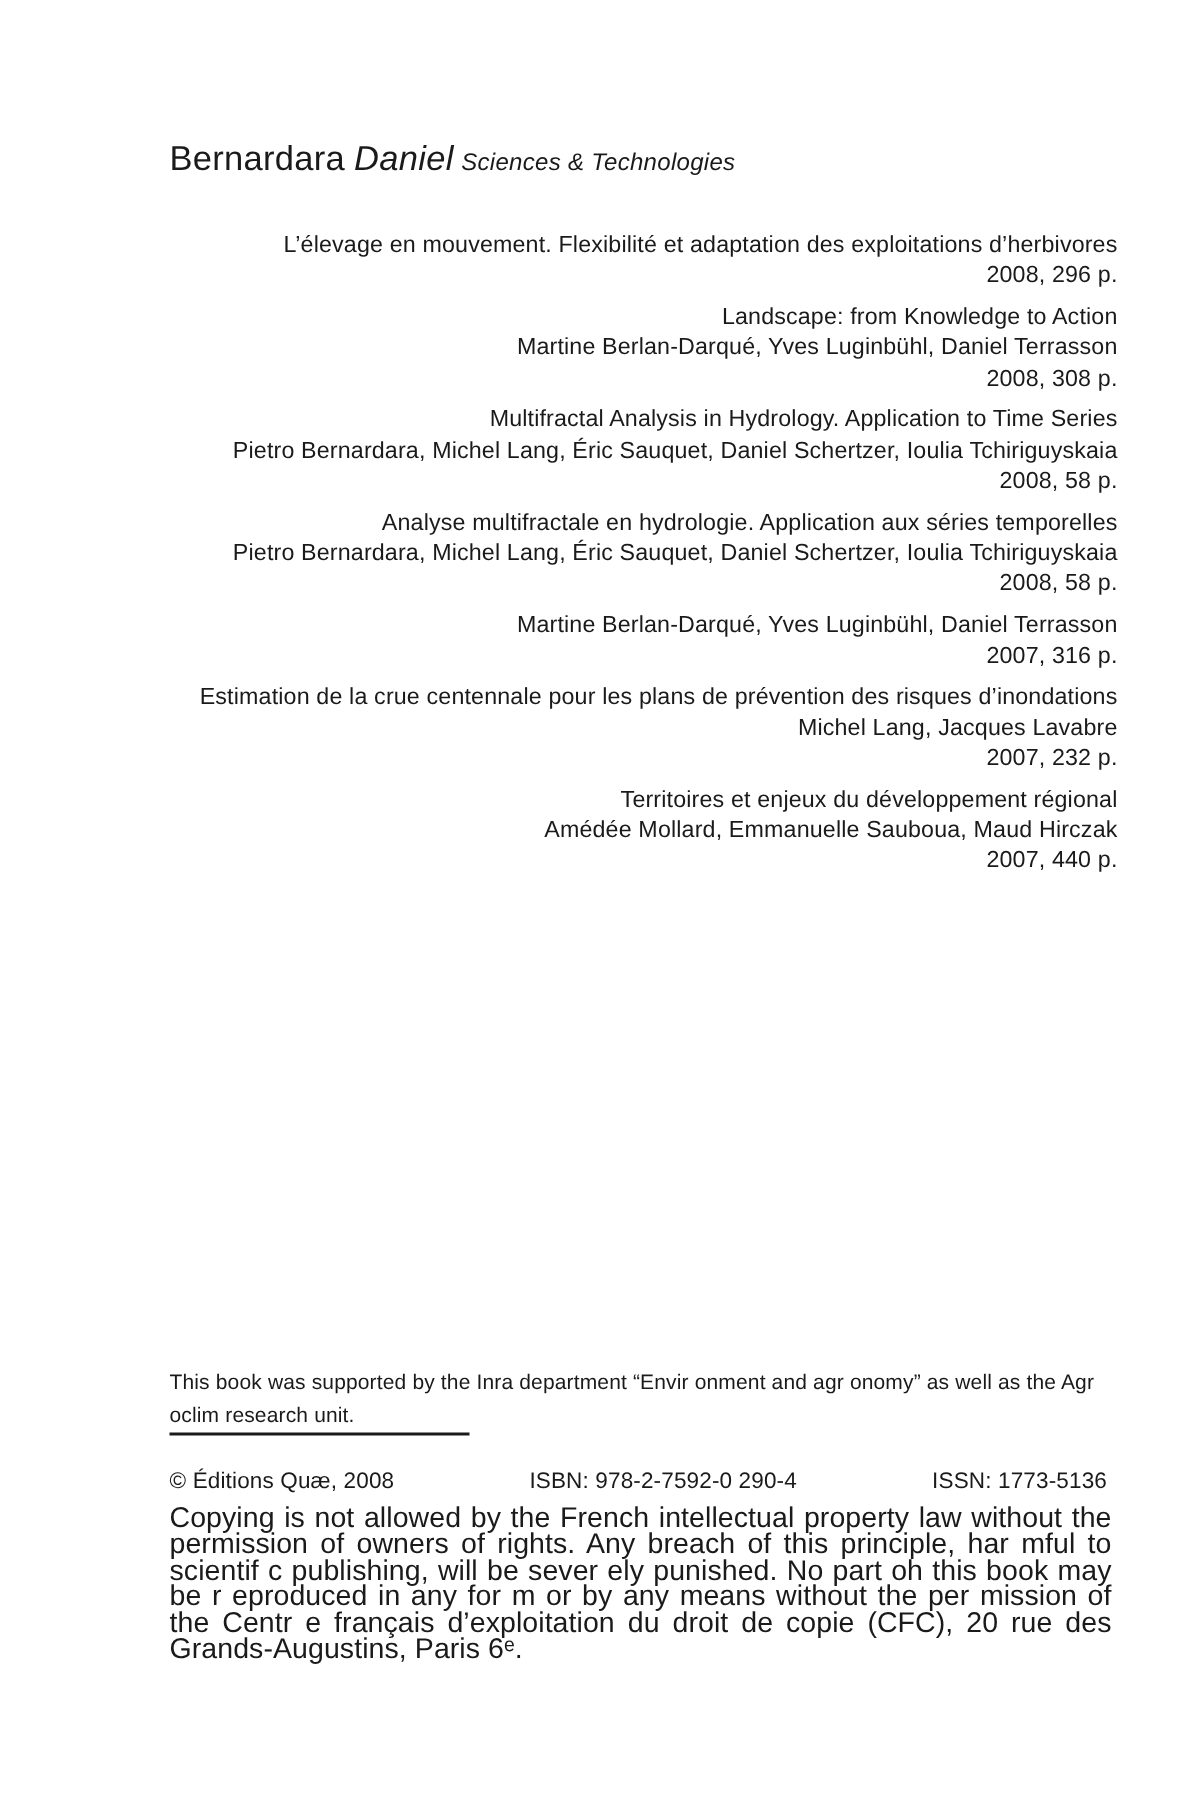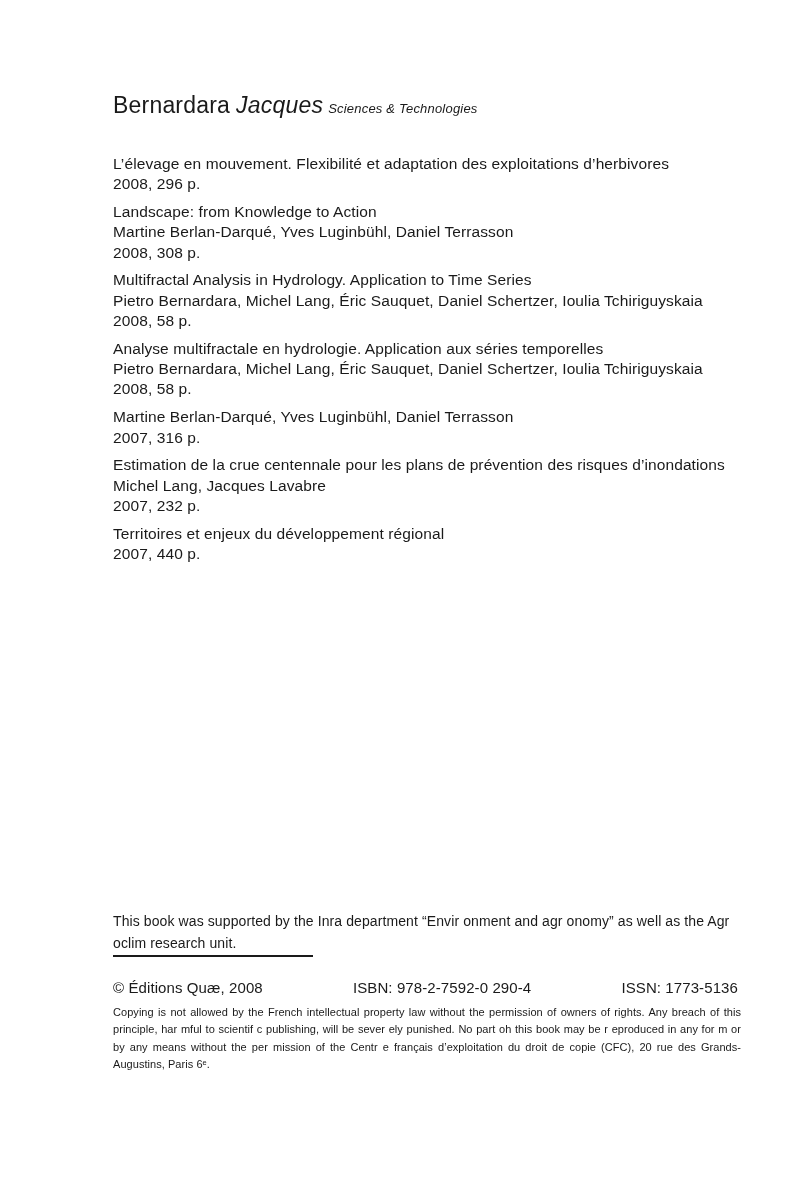--- a/index.html
+++ b/index.html
@@ -26,36 +26,37 @@
     font-size: 23px;
     font-weight: 400;
   }
   .heading .series {
     font-size: 23px;
     font-style: italic;
     font-weight: 400;
     margin-left: 6px;
   }
   .heading .subtitle {
-    font-size: 13px;
+    font-size: 16px;
     font-style: italic;
     font-weight: 400;
     margin-left: 5px;
   }
   .entries {
     position: absolute;
     left: 113px;
     top: 154px;
     width: 632px;
   }
   .entry {
     margin-bottom: 7.5px;
     font-size: 15.5px;
     line-height: 20.3px;
     letter-spacing: 0.1px;
+    text-align: right;
   }
   .entry div { white-space: normal; }
   .support-note {
     position: absolute;
     left: 113px;
     top: 898px;
     width: 632px;
     font-size: 14px;
     line-height: 22px;
     letter-spacing: 0.1px;
@@ -79,31 +80,31 @@
     align-items: baseline;
     font-size: 15px;
     letter-spacing: 0.1px;
     white-space: nowrap;
   }
   .legal-notice {
     position: absolute;
     left: 113px;
     top: 1004px;
     width: 628px;
-    font-size: 11px;
+    font-size: 19px;
     line-height: 17.4px;
     text-align: justify;
     letter-spacing: 0.05px;
   }
 </style>
 </head>
 <body>
 
 <div class="heading">
-  <span class="collection">Bernardara</span><span class="series">Jacques</span><span class="subtitle">Sciences &amp; Technologies</span>
+  <span class="collection">Bernardara</span><span class="series">Daniel</span><span class="subtitle">Sciences &amp; Technologies</span>
 </div>
 
 <div class="entries">
   <div class="entry">
     <div>L’élevage en mouvement. Flexibilité et adaptation des exploitations d’herbivores</div>
     <div>2008, 296 p.</div>
   </div>
   <div class="entry">
     <div>Landscape: from Knowledge to Action</div>
     <div>Martine Berlan-Darqué, Yves Luginbühl, Daniel Terrasson</div>
@@ -123,20 +124,21 @@
     <div>Martine Berlan-Darqué, Yves Luginbühl, Daniel Terrasson</div>
     <div>2007, 316 p.</div>
   </div>
   <div class="entry">
     <div>Estimation de la crue centennale pour les plans de prévention des risques d’inondations</div>
     <div>Michel Lang, Jacques Lavabre</div>
     <div>2007, 232 p.</div>
   </div>
   <div class="entry">
     <div>Territoires et enjeux du développement régional</div>
+    <div>Amédée Mollard, Emmanuelle Sauboua, Maud Hirczak</div>
     <div>2007, 440 p.</div>
   </div>
 </div>
 
 <div class="support-note">This book was supported by the Inra department “Envir onment and agr onomy” as well as the Agr oclim research unit.</div>
 
 <hr class="divider">
 
 <div class="publisher-row">
   <span>© Éditions Quæ, 2008</span>

